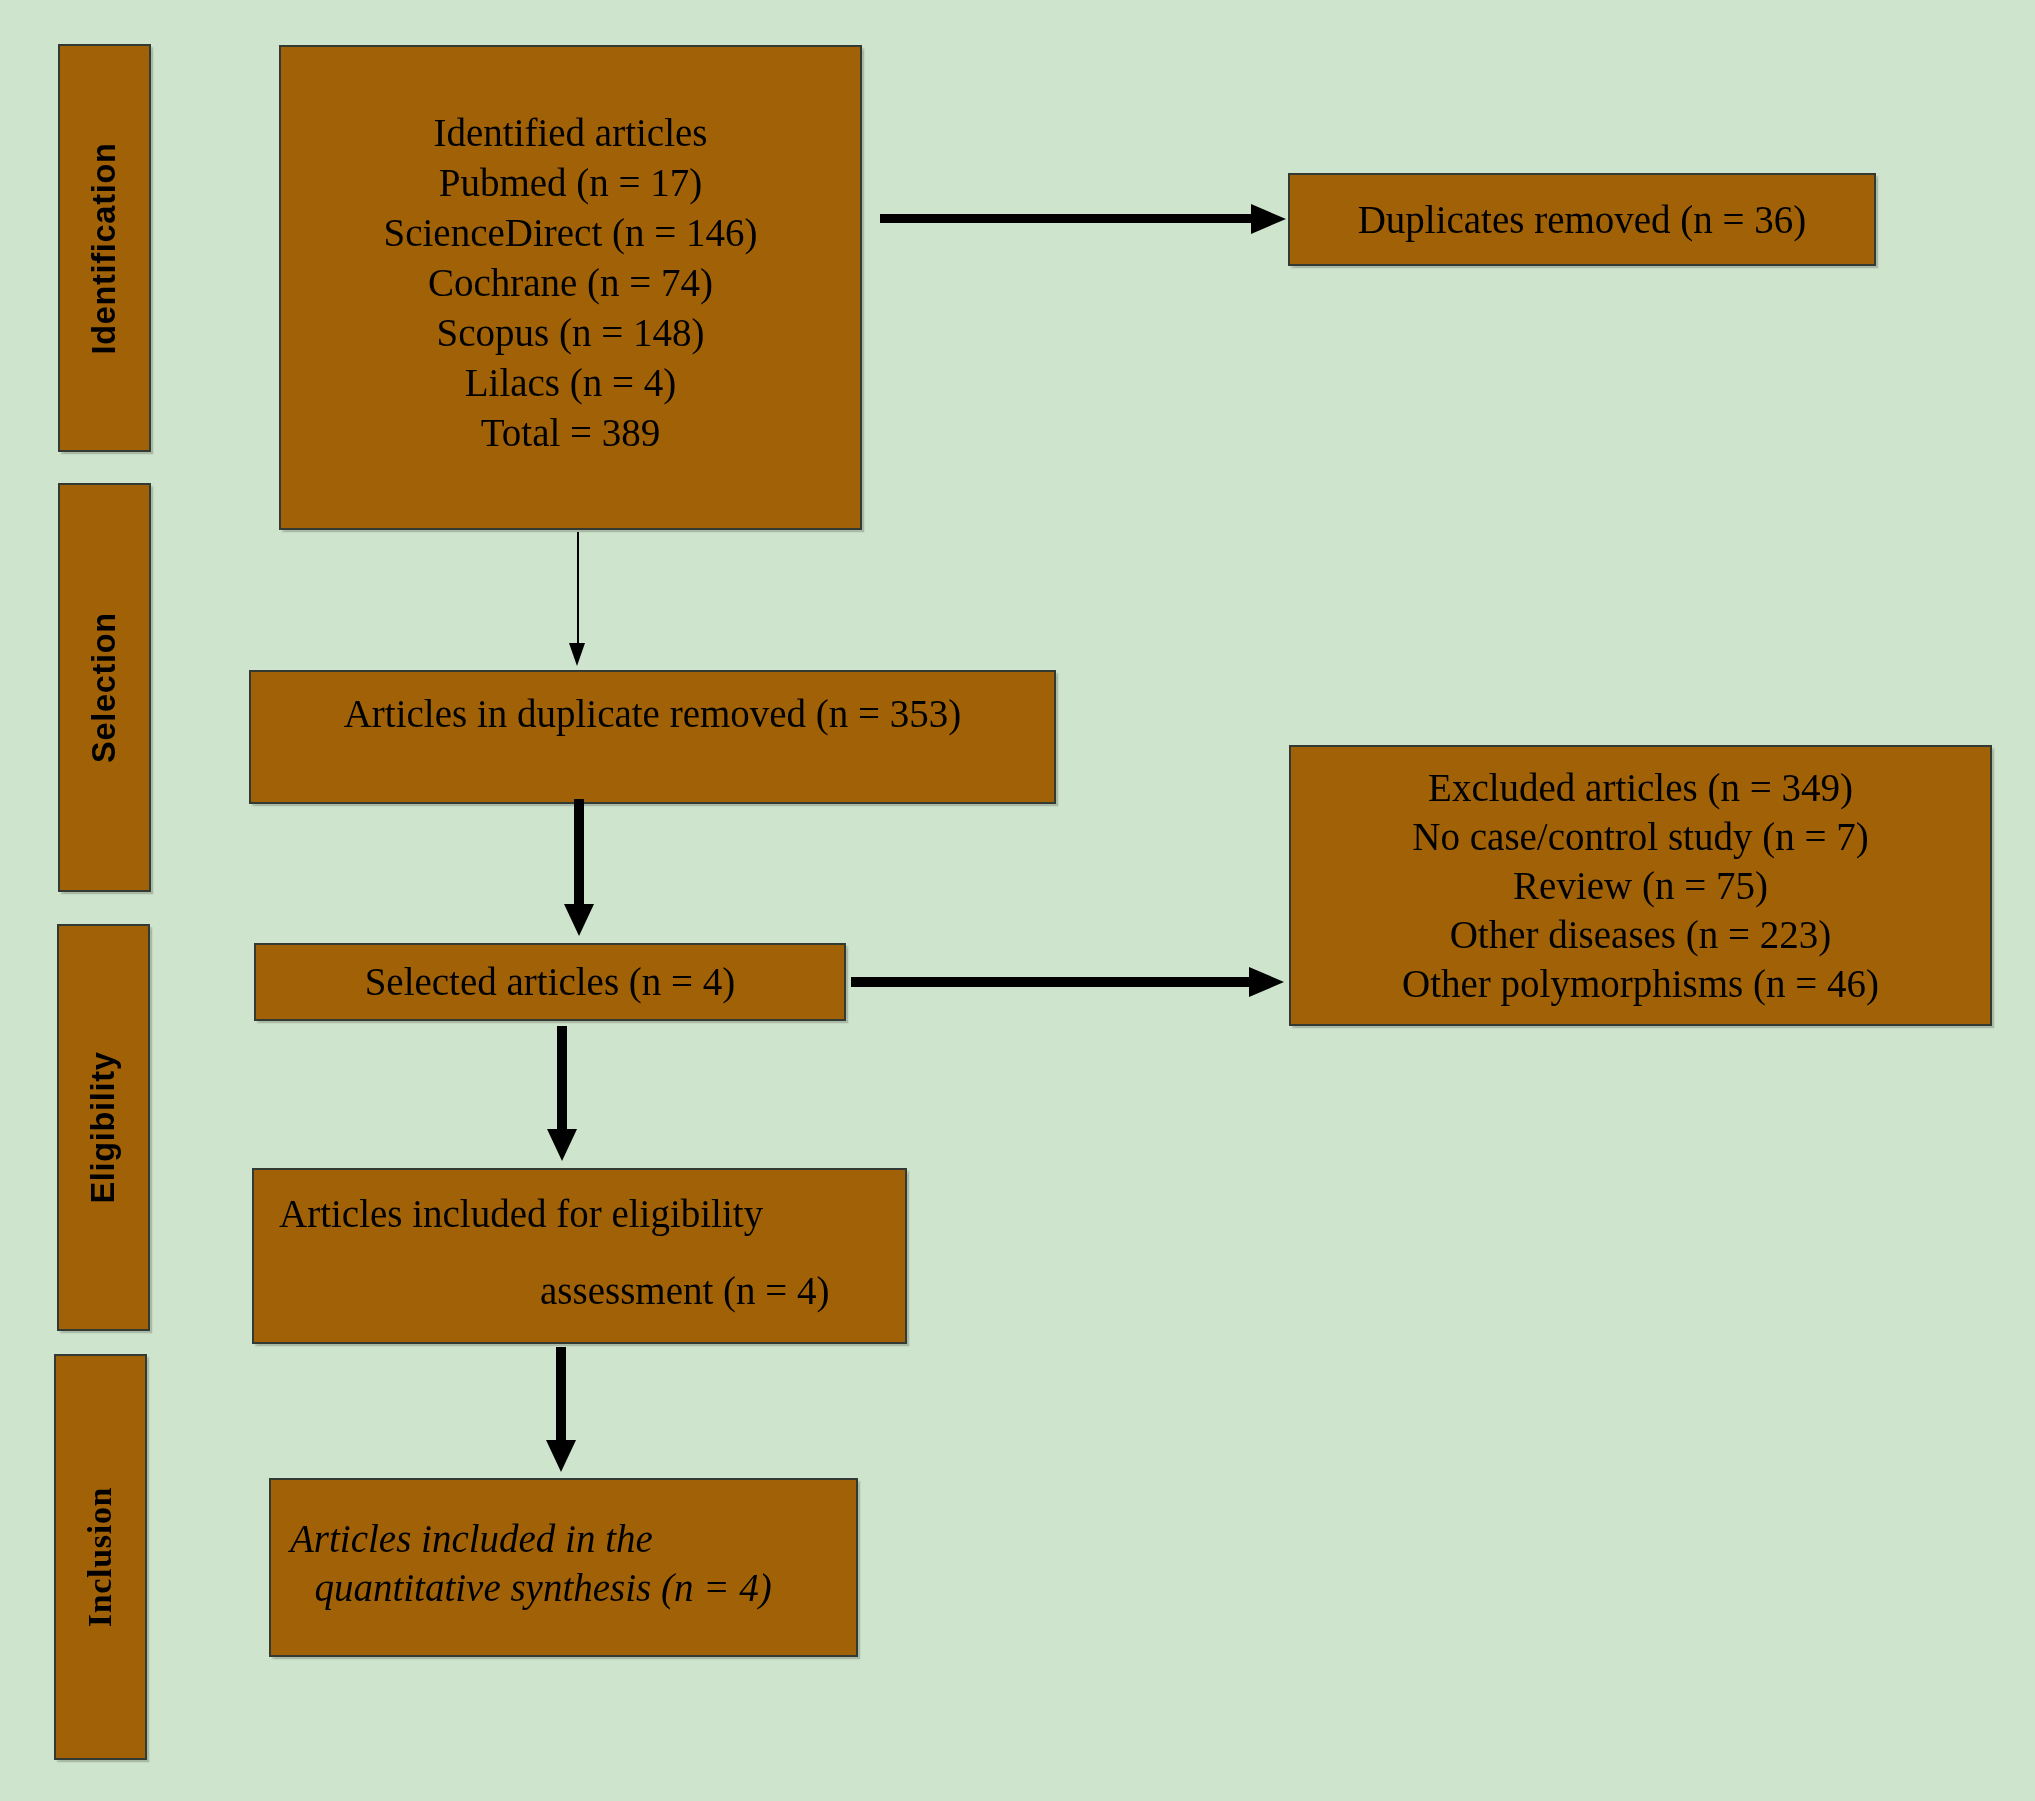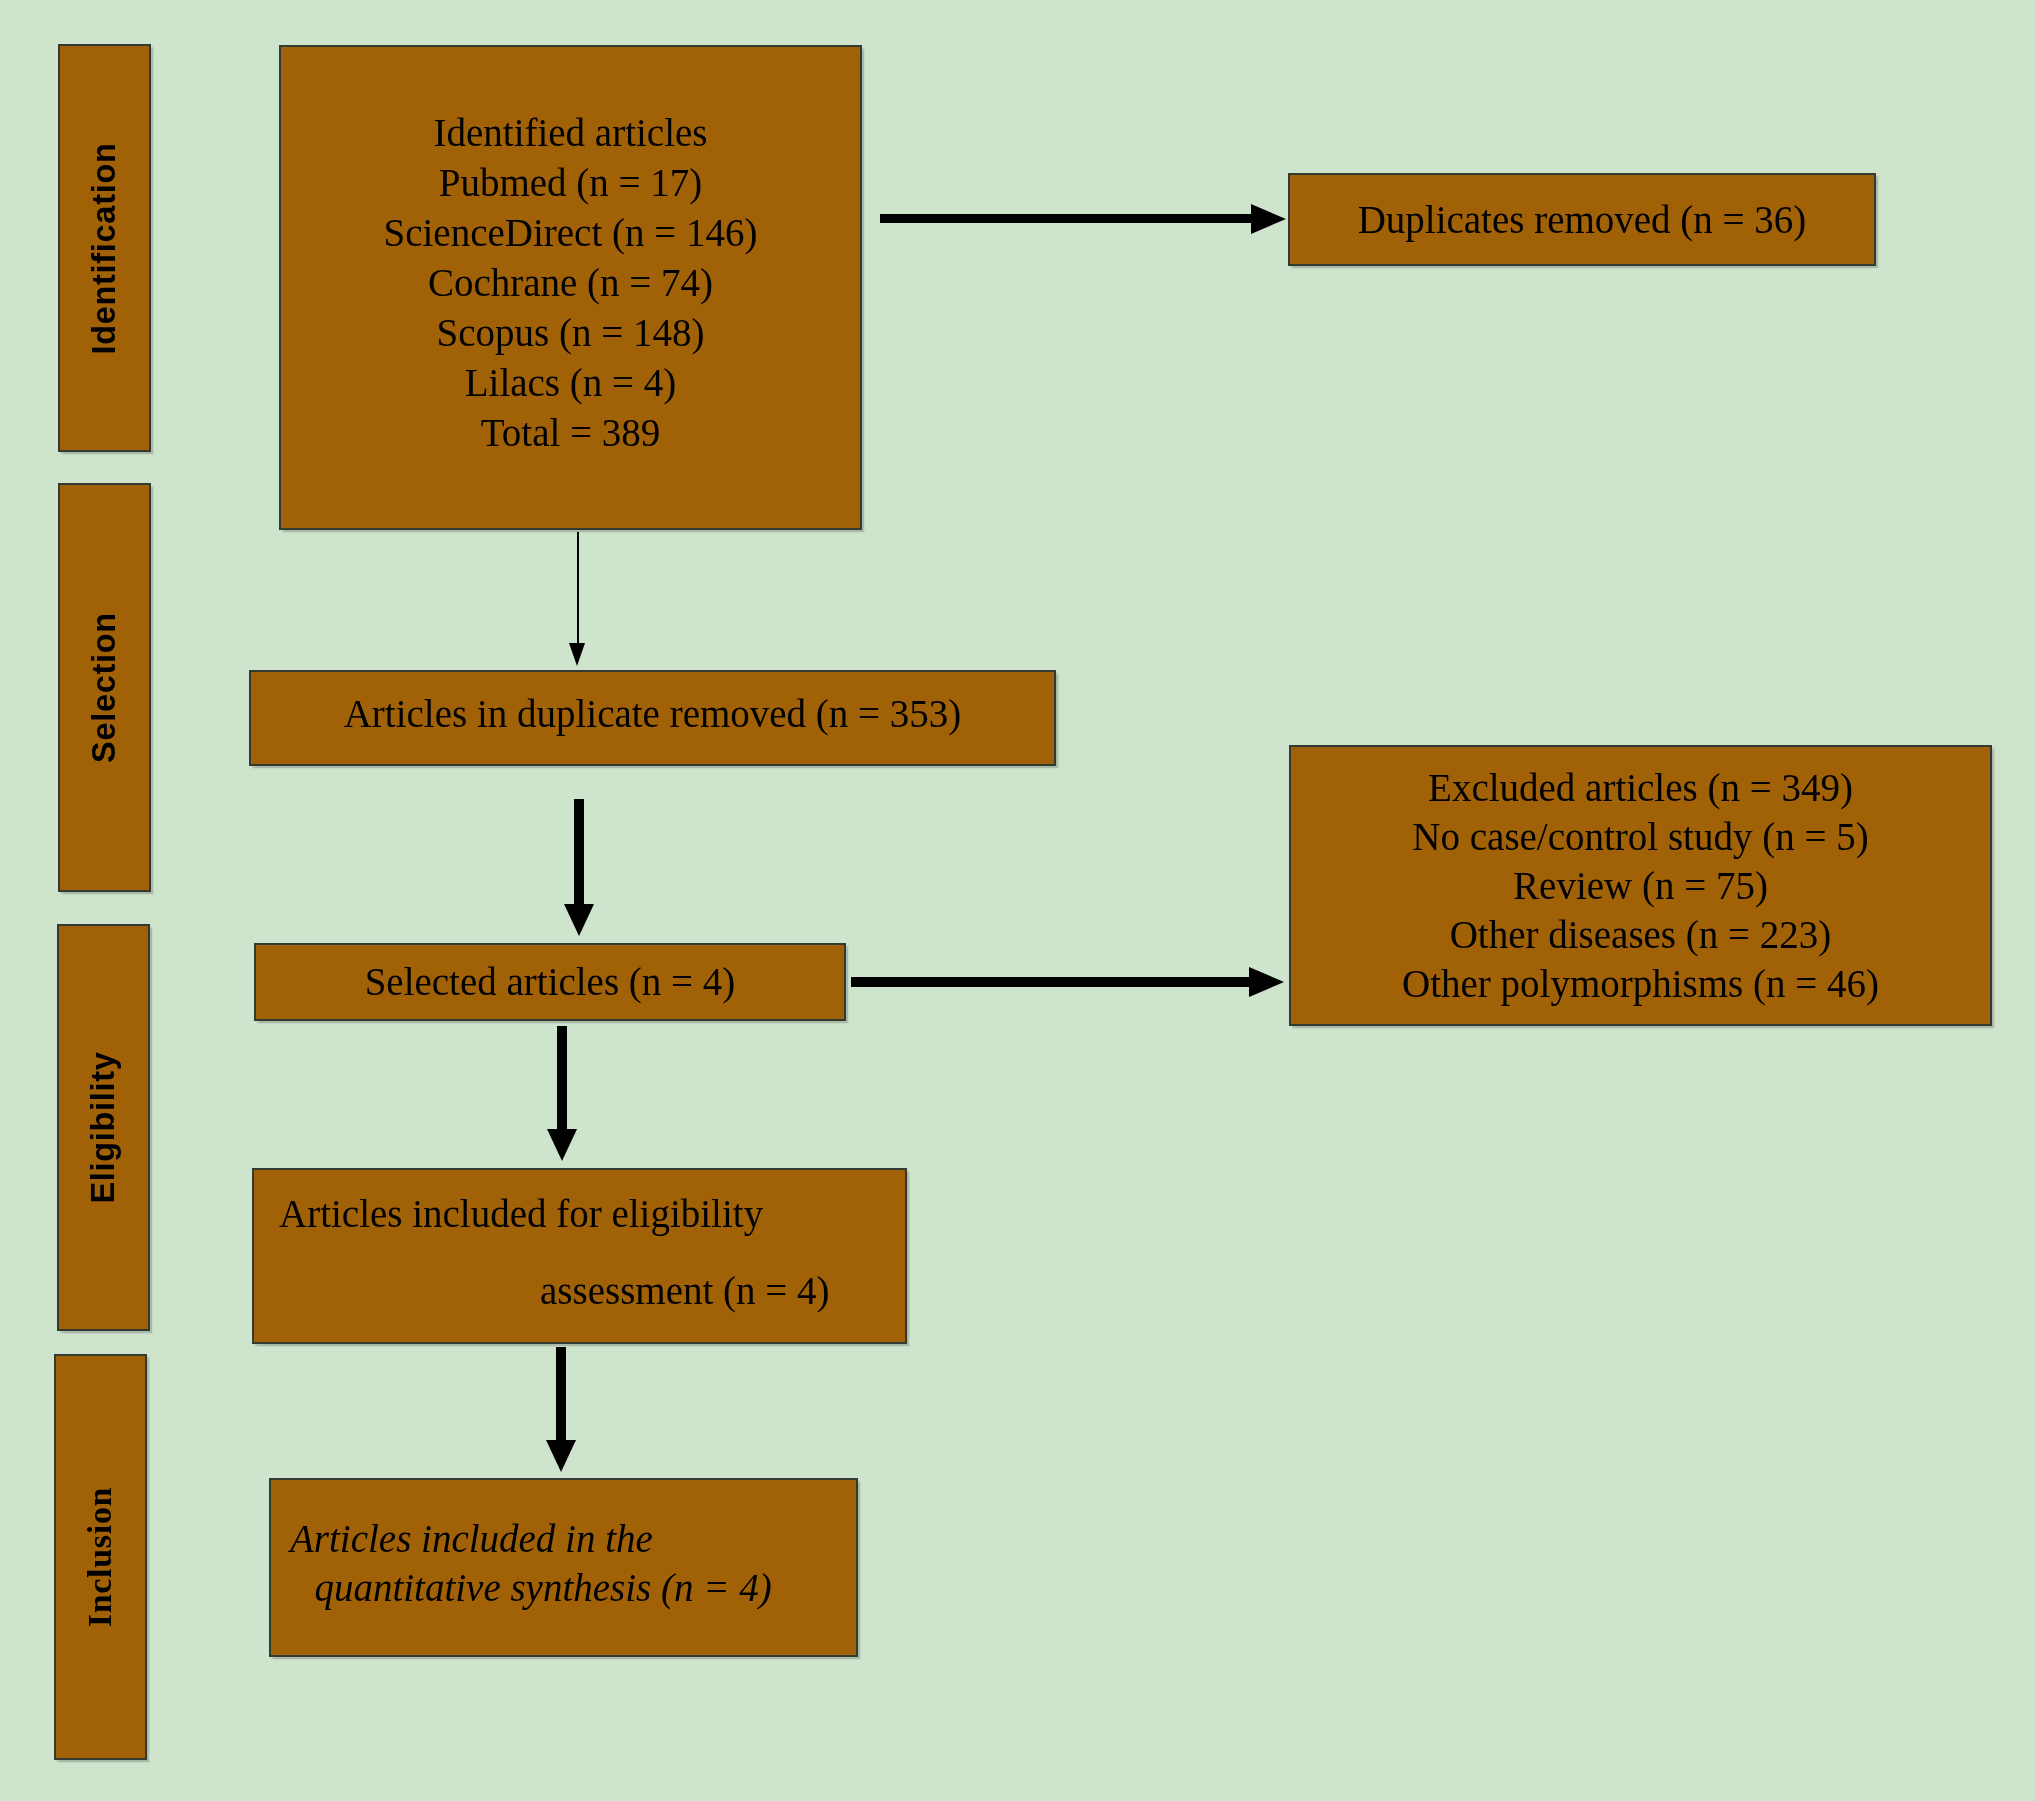--- a/index.html
+++ b/index.html
@@ -36,21 +36,21 @@
   .stage.serif .rot {
     font-family: "Liberation Serif", "DejaVu Serif", serif;
     font-size: 34px;
   }
   
   .flow { font-size: 39px; line-height: 50px; text-align: center; }
   .flow .line { white-space: nowrap; }
   #box-identified { left: 279px; top: 45px; width: 583px; height: 485px; padding-top: 61px; }
   #box-duplicates-removed { left: 1288px; top: 173px; width: 588px; height: 93px;
     display: flex; align-items: center; justify-content: center; }
-  #box-in-duplicate-removed { left: 249px; top: 670px; width: 807px; height: 96px; padding-top: 17px; }
+  #box-in-duplicate-removed { left: 249px; top: 670px; width: 807px; height: 134px; padding-top: 17px; }
   #box-selected { left: 254px; top: 943px; width: 592px; height: 78px;
     display: flex; align-items: center; justify-content: center; }
   #box-excluded { left: 1289px; top: 745px; width: 703px; height: 281px;
     padding-top: 16.2px; line-height: 49px; }
   #box-eligibility { left: 252px; top: 1168px; width: 655px; height: 176px;
     padding-top: 19px; line-height: 49px; text-align: left; padding-left: 25px; }
   #box-eligibility .line2 { padding-left: 261px; margin-top: 28px; }
   #box-inclusion { left: 269px; top: 1478px; width: 589px; height: 179px;
     padding-top: 34px; line-height: 49px; text-align: left; padding-left: 19px; font-style: italic; }
   #box-inclusion .line2 { padding-left: 24.4px; }
@@ -96,21 +96,21 @@
   <div class="wbox flow" id="box-in-duplicate-removed">
     <div class="line">Articles in duplicate removed (n = 353)</div>
   </div>
 
   <div class="wbox flow" id="box-selected">
     <div class="line">Selected articles (n = 4)</div>
   </div>
 
   <div class="wbox flow" id="box-excluded">
     <div class="line">Excluded articles (n = 349)</div>
-    <div class="line">No case/control study (n = 5)</div>
+    <div class="line">No case/control study (n = 7)</div>
     <div class="line">Review (n = 75)</div>
     <div class="line">Other diseases (n = 223)</div>
     <div class="line">Other polymorphisms (n = 46)</div>
   </div>
 
   <div class="wbox flow" id="box-eligibility">
     <div class="line">Articles included for eligibility</div>
     <div class="line line2">assessment (n = 4)</div>
   </div>
 

